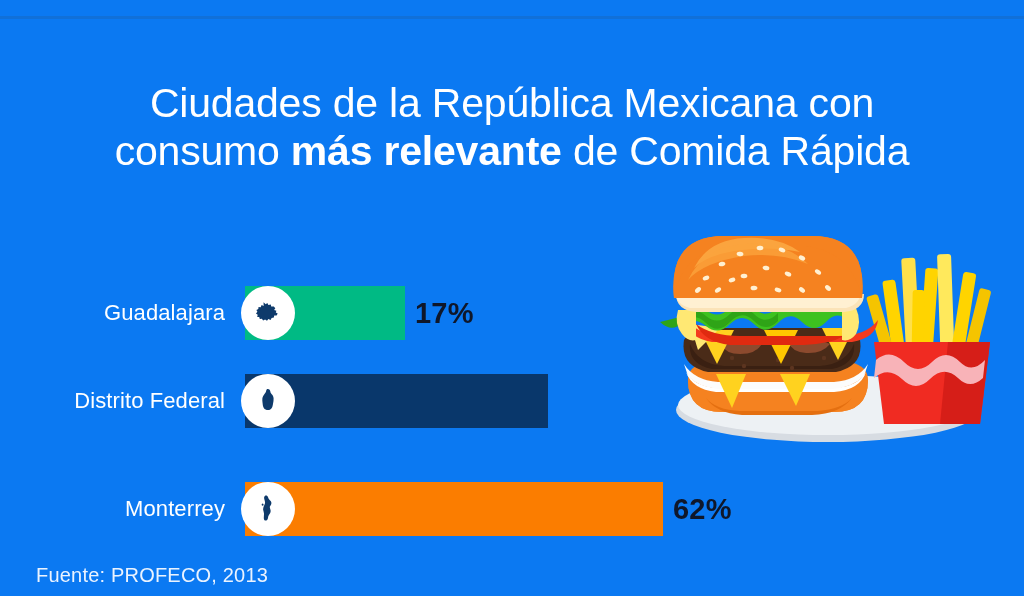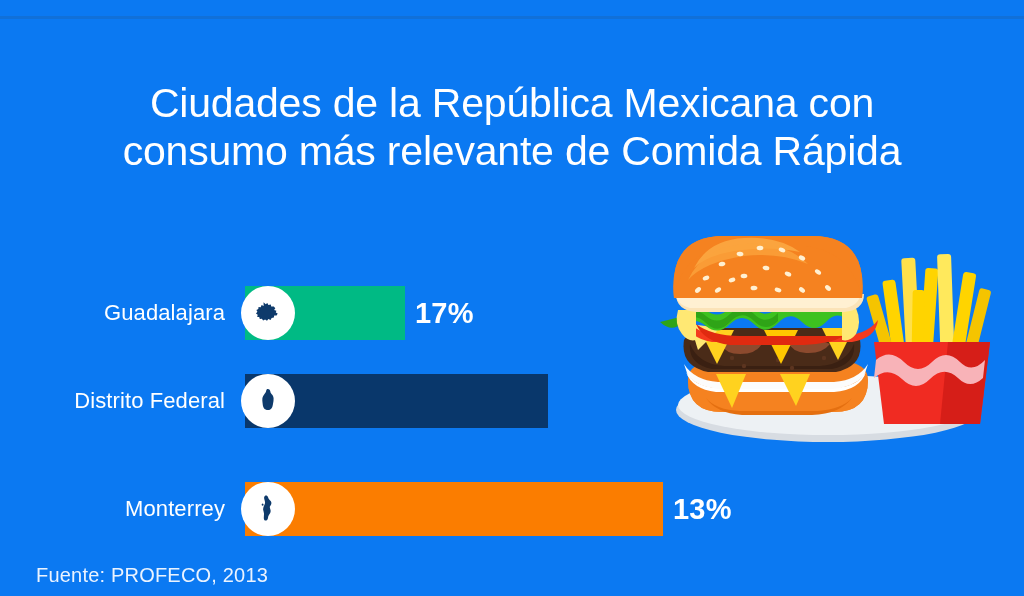--- a/index.html
+++ b/index.html
@@ -40,21 +40,21 @@
     line-height: 1.17;
   }
   .title-line {
     display: block;
     font-size: 41px;
     font-weight: 300;
     letter-spacing: -0.2px;
     white-space: nowrap;
   }
   .title-line .bold {
-    font-weight: 400;
+    font-weight: 700;
   }
 
   
   .chart {
     position: absolute;
     left: 0;
     top: 250px;
     width: 700px;
     height: 270px;
   }
@@ -110,21 +110,21 @@
     justify-content: center;
     z-index: 3;
   }
   .badge svg { display: block; }
   .value {
     position: absolute;
     top: 0;
     height: 54px;
     display: flex;
     align-items: center;
-    color: #ffffff;
+    color: #0f172a;
     font-size: 29px;
     font-weight: 700;
     letter-spacing: 0.2px;
   }
 
   
   .source {
     position: absolute;
     left: 36px;
     top: 548px;
@@ -188,21 +188,21 @@
       <div class="city-label">Monterrey</div>
       <div class="bar-track">
         <span class="bar" style="width:418px;background:#FB7D00;"></span>
       </div>
       <div class="badge">
         <svg width="34" height="34" viewBox="0 0 34 34" aria-hidden="true">
           <path fill="#0E3A6B" d="M15.6 3.6 c1.0 0.4 1.4 1.6 1.8 2.6 0.5 1.2 1.5 1.9 2.3 2.9 0.7 0.9 0.9 2.0 0.5 3.1 -0.3 0.9 -1.0 1.5 -1.3 2.4 -0.3 1.0 0.2 1.9 0.5 2.8 0.4 1.2 0.3 2.5 -0.2 3.6 -0.5 1.1 -1.4 1.9 -1.8 3.0 -0.4 1.1 -0.3 2.3 -0.8 3.3 -0.5 1.0 -1.7 1.6 -2.7 1.1 -0.9 -0.5 -1.1 -1.7 -1.1 -2.7 0.0 -1.4 0.3 -2.8 0.2 -4.2 -0.1 -1.2 -0.6 -2.3 -0.8 -3.5 -0.2 -1.3 0.1 -2.6 0.6 -3.8 0.4 -1.0 1.0 -1.8 1.2 -2.9 0.2 -1.0 -0.1 -2.0 -0.4 -3.0 -0.3 -1.1 -0.7 -2.2 -0.4 -3.3 0.3 -1.0 1.3 -1.8 2.4 -1.4 z"></path>
           <path fill="#0E3A6B" d="M11.2 11.4 l1.4 0.6 -0.5 1.9 -1.6 -0.9 z"></path>
         </svg>
       </div>
-      <div class="value" style="left:673px;">13%</div>
+      <div class="value" style="left:673px;">62%</div>
     </div>
 
   </div>
 
   <div class="source">Fuente: PROFECO, 2013</div>
 
   <div class="food">
     <svg width="345" height="225" viewBox="0 0 345 225" aria-hidden="true">
 
       <ellipse cx="168" cy="178" rx="152" ry="32" fill="#D7DCE2"></ellipse>

